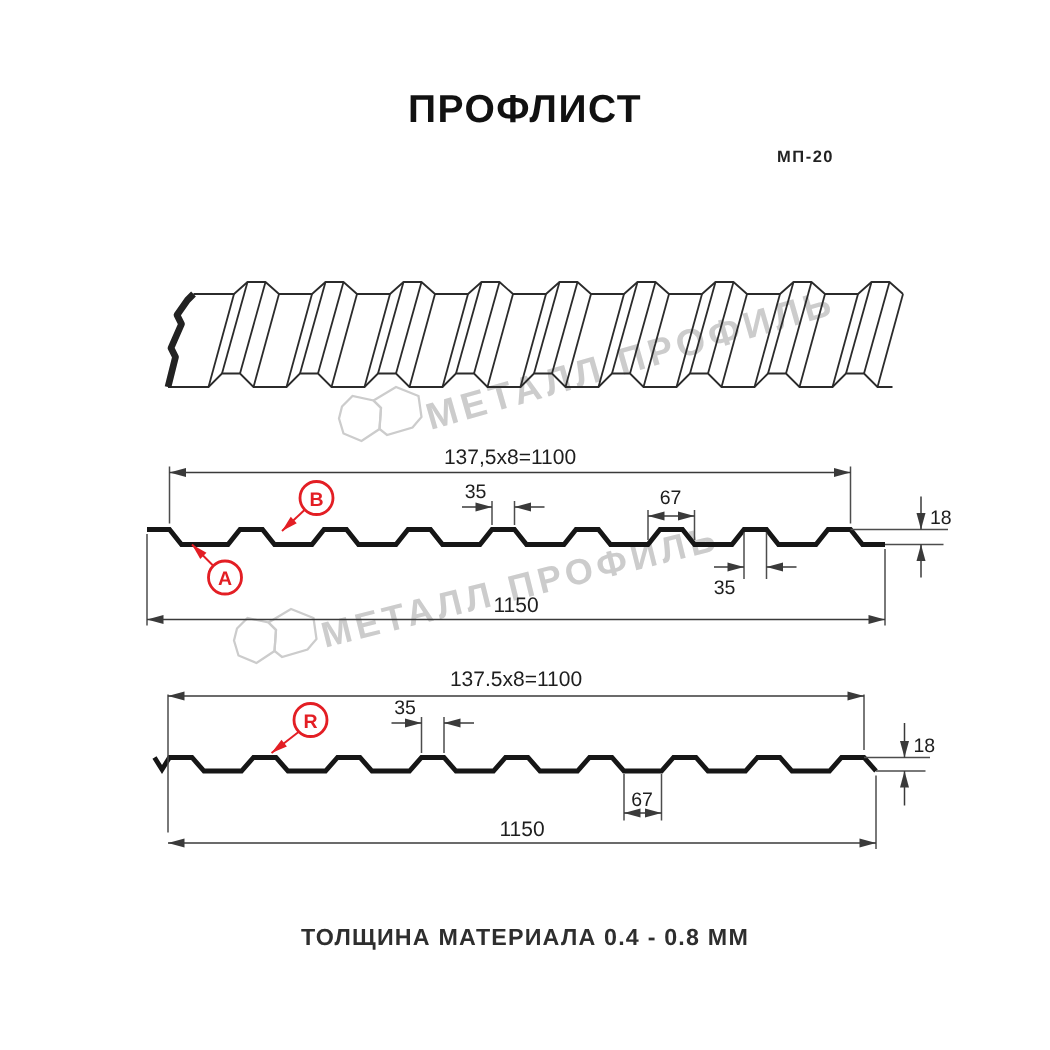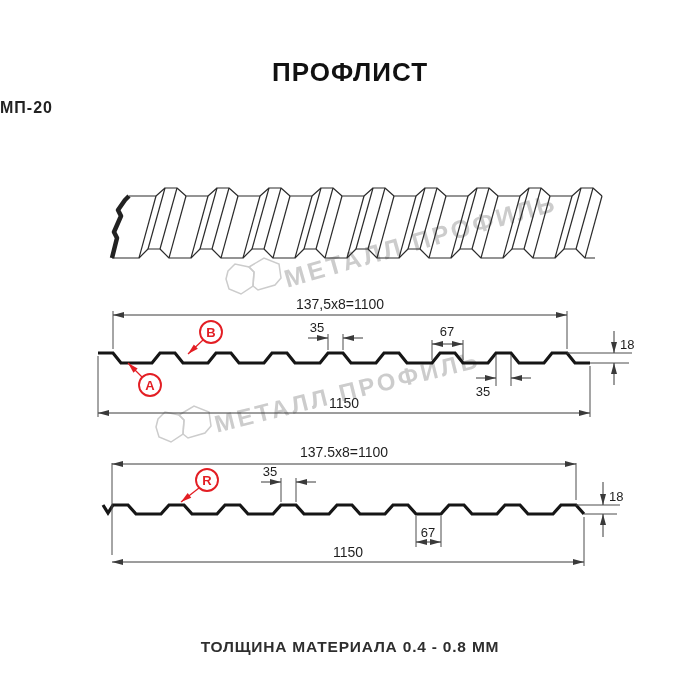--- a/index.html
+++ b/index.html
@@ -1,23 +1,23 @@
 <!DOCTYPE html>
 <html><head>
 <meta charset="utf-8">
 <style>
   html,body{margin:0;padding:0;}
   body{width:700px;height:700px;background:#ffffff;position:relative;overflow:hidden;
        font-family:"Liberation Sans", sans-serif;}
   .page-title{position:absolute;top:57px;left:0;width:700px;text-align:center;
        font-size:26px;font-weight:800;letter-spacing:1px;color:#111;}
-  .page-subtitle{position:absolute;top:99px;left:0;width:556px;text-align:left;
-       font-size:16px;font-weight:700;letter-spacing:1px;color:#222;}
+  .page-subtitle{position:absolute;top:99px;left:0;width:556px;text-align:right;
+       font-size:11px;font-weight:700;letter-spacing:1px;color:#222;}
   .footer-note{position:absolute;top:617px;left:0;width:700px;text-align:center;
-       font-size:15.5px;font-weight:700;letter-spacing:0.8px;color:#2e2e2e;margin-top:21px;}
+       font-size:15.5px;font-weight:700;letter-spacing:0.8px;color:#2e2e2e;}
   .wm-text{position:absolute;white-space:nowrap;color:#cccccc;font-weight:700;
        letter-spacing:3px;transform-origin:0 50%;}
   #wm1-text{left:285px;top:265px;font-size:25px;transform:rotate(-16deg);}
   #wm2-text{left:215px;top:411px;font-size:24px;transform:rotate(-14deg);}
   .wm-logo{position:absolute;left:0;top:0;}
   svg{position:absolute;}
   #svg3d{left:95px;top:150px;}
   #svgSec1{left:80px;top:298px;}
   #svgSec2{left:80px;top:445px;}
   text{fill:#1e1e1e;font-family:"Liberation Sans",sans-serif;}

